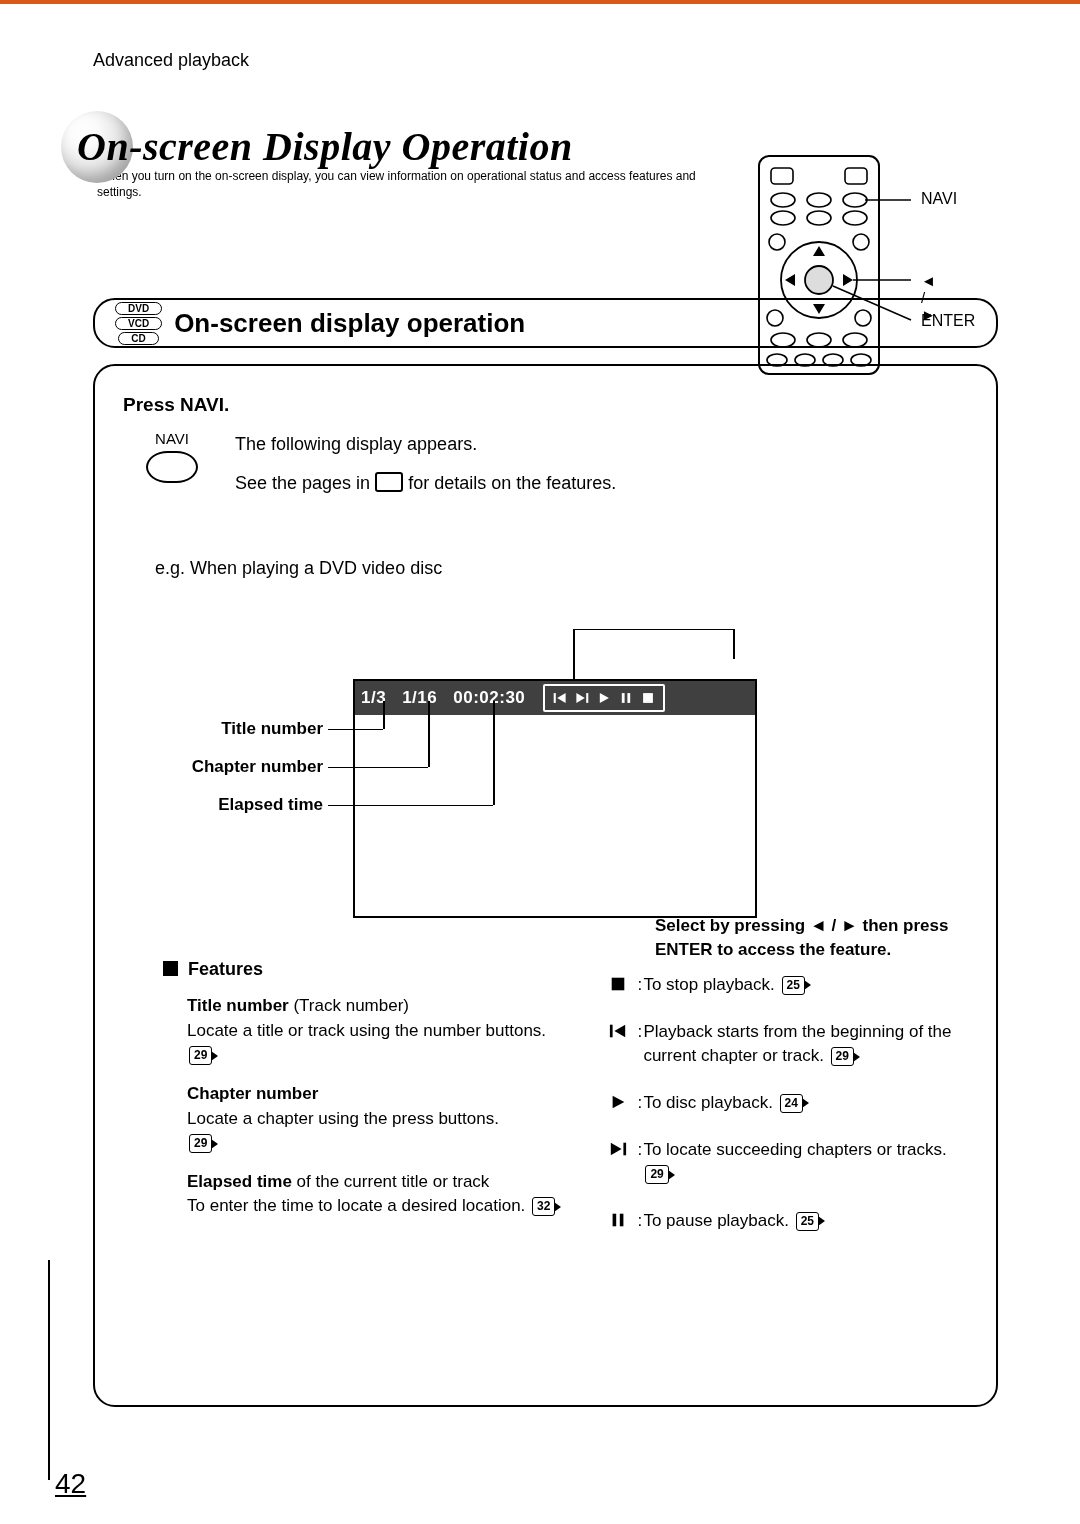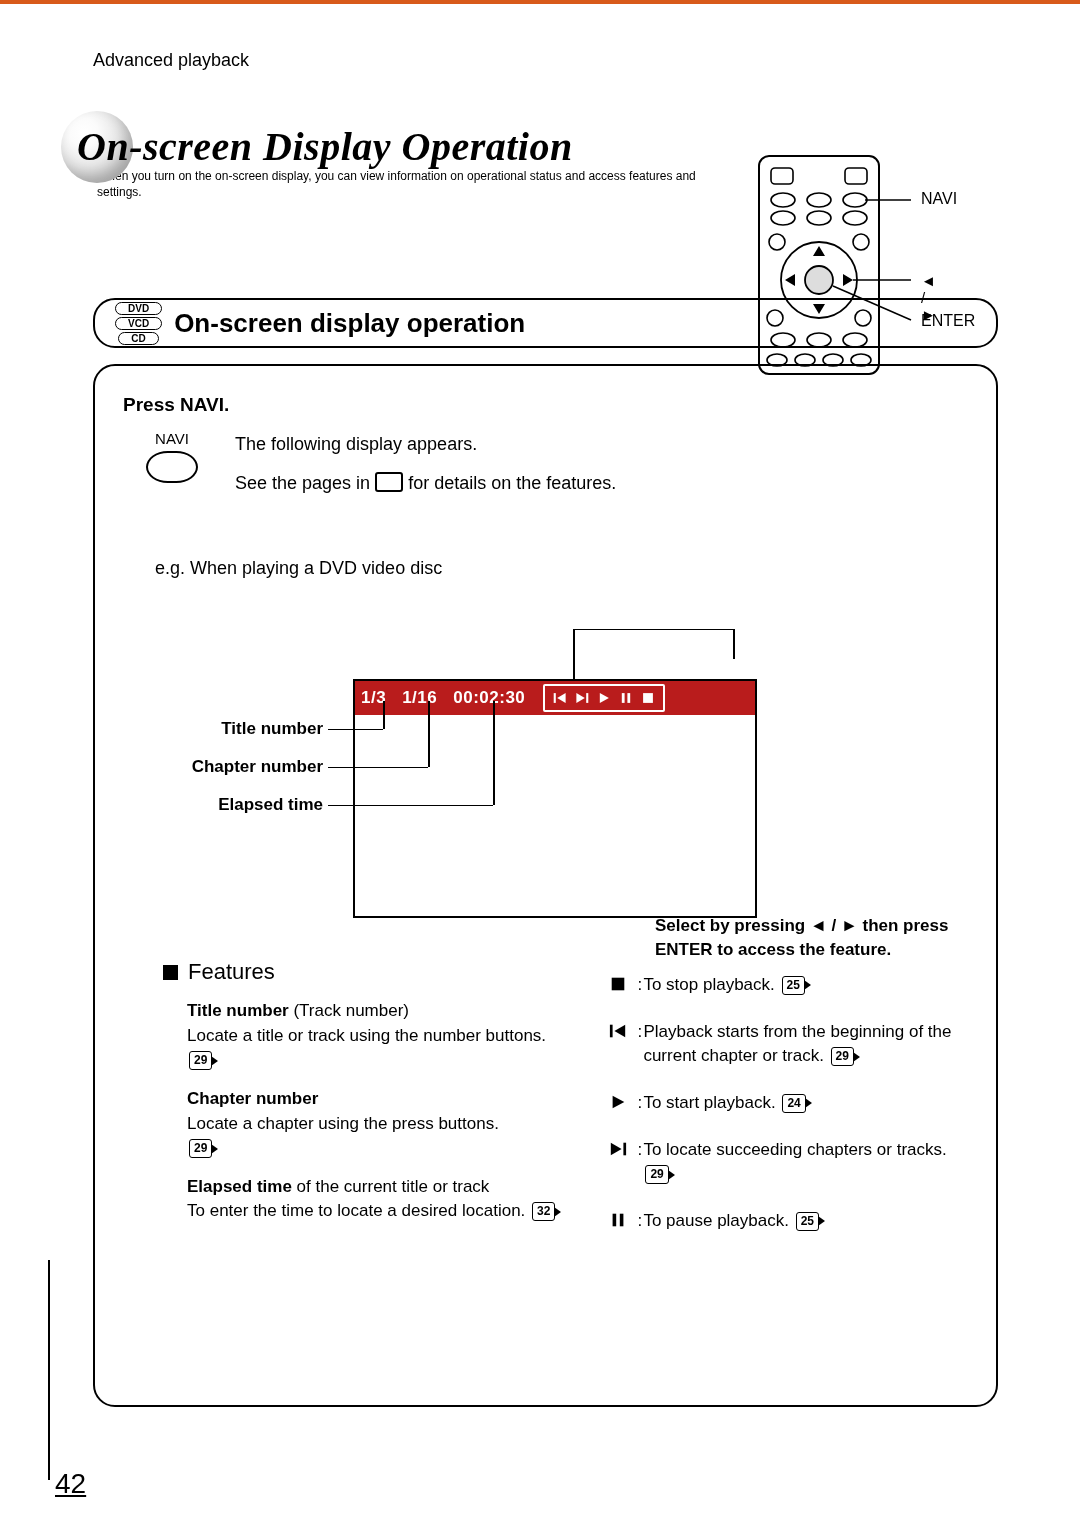--- a/index.html
+++ b/index.html
@@ -25,33 +25,33 @@
   .press { font-weight:bold; font-size:19px; }
   .step { display:flex; margin-top:14px; margin-left:16px; align-items:flex-start;}
   .navi-btn { width:66px; text-align:center; font-size:15px; }
   .navi-btn .cap { border:2px solid #000; border-radius:50%/60%; width:48px; height:28px; margin:4px auto 0 auto;}
   .step-text { margin-left:30px; font-size:18px; line-height:1.6;}
   .box-icon { display:inline-block; width:24px; height:16px; border:2px solid #000; border-radius:3px; vertical-align:-3px;}
   .eg { margin-top:60px; margin-left:32px; font-size:18px;}
 
   .diagram { position:relative; margin-top:50px; margin-left:110px; width:680px; height:300px;}
   .screen-rect { position:absolute; left:120px; top:50px; width:400px; height:235px; border:2px solid #000;}
-  .osd-bar { position:absolute; left:0; top:0; height:34px; width:100%; background:#b91c1c; color:#fff;
+  .osd-bar { position:absolute; left:0; top:0; height:34px; width:100%; background:#404040; color:#fff;
              display:flex; align-items:center; font-weight:bold; font-size:17px; letter-spacing:.5px; padding:0 6px; box-sizing:border-box;}
   .osd-bar span.seg { margin-right:16px;}
   .osd-frame { display:inline-flex; align-items:center; border:2px solid #fff; border-radius:2px; height:24px; padding:0 4px; margin-left:2px;}
   .osd-frame span { margin:0 4px; display:inline-flex; align-items:center;}
   svg.icon { width:14px; height:14px; }
   svg.icon * { fill:#fff; }
   .callout { position:absolute; font-size:17px; font-weight:bold; text-align:right;}
 
   .features { margin-top:30px; display:flex; }
   .features .colL { width:430px; margin-left:40px;}
   .features .colR { width:390px; margin-left:30px;}
-  .f-head { font-weight:normal; font-size:22px; }
+  .f-head { font-weight:bold; font-size:18px; }
   .f-head .sq { display:inline-block; width:15px; height:15px; background:#000; margin-right:10px; vertical-align:-1px;}
   .f-item { margin:14px 0 0 24px; font-size:17px; line-height:1.45;}
   .f-item b { font-weight:bold;}
   .ref { display:inline-block; border:1.5px solid #000; border-radius:3px; font-size:12px; font-weight:bold;
          padding:0 4px; line-height:17px; vertical-align:1px; position:relative; margin:0 2px;text-align:right;}
   .ref::after{ content:""; position:absolute; right:-7px; top:50%; transform:translateY(-50%);
                border-left:7px solid #000; border-top:5px solid transparent; border-bottom:5px solid transparent;}
   .ref span.inner{ position:relative; z-index:2;}
   .sym-row { display:flex; align-items:flex-start; margin:14px 0 22px 0; font-size:17px; line-height:1.45;}
   .sym { width:38px; display:flex; justify-content:center; padding-top:2px;}
@@ -258,21 +258,21 @@
           <div class="sym-text"><span>Playback starts from the beginning of the current chapter or track.</span>
             <span class="ref"><span class="inner">29</span></span></div>
         </div>
         <div class="sym-row">
           <div class="sym">
               <svg viewBox="0 0 20 20">
                 <polygon points="4,3 17,10 4,17"></polygon>
               </svg>
             </div>
           <div style="width:6px;">:</div>
-          <div class="sym-text"><span>To start playback.</span>
+          <div class="sym-text"><span>To disc playback.</span>
             <span class="ref"><span class="inner">24</span></span></div>
         </div>
         <div class="sym-row">
           <div class="sym">
               <svg viewBox="0 0 20 20">
                 <polygon points="2,3 14,10 2,17"></polygon>
                 <rect x="16" y="3" width="3" height="14"></rect>
               </svg>
             </div>
           <div style="width:6px;">:</div>

